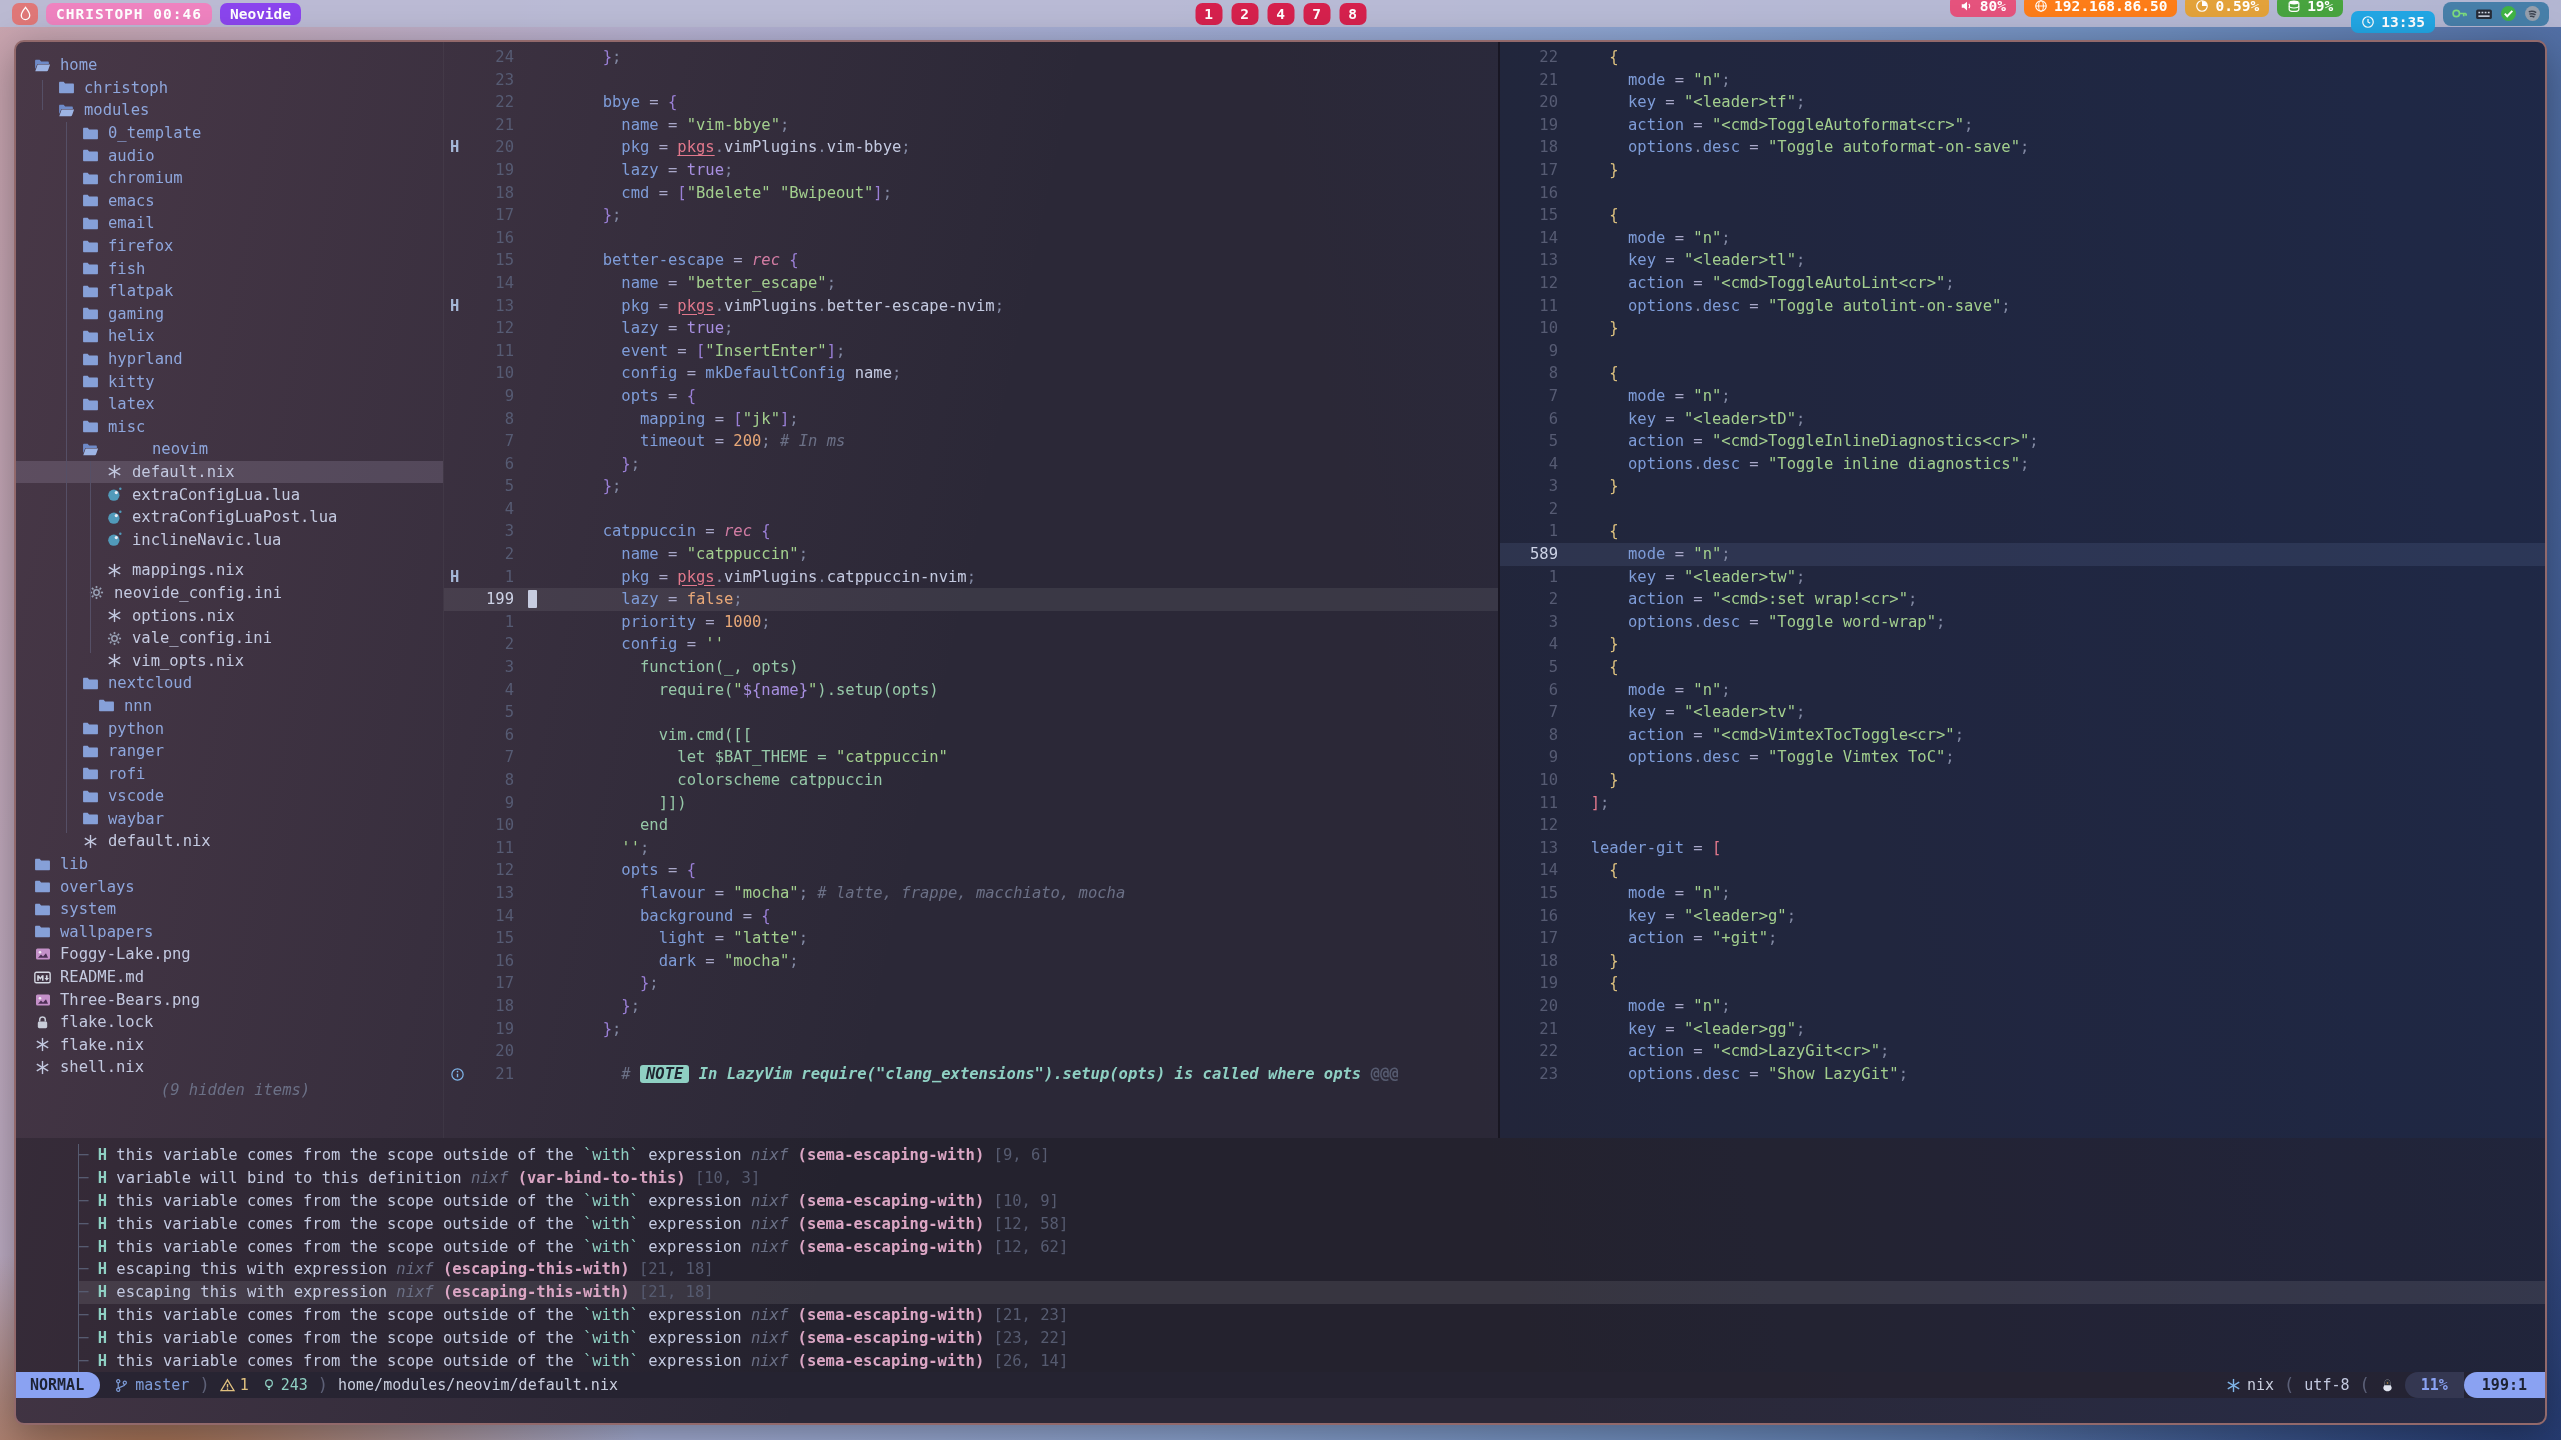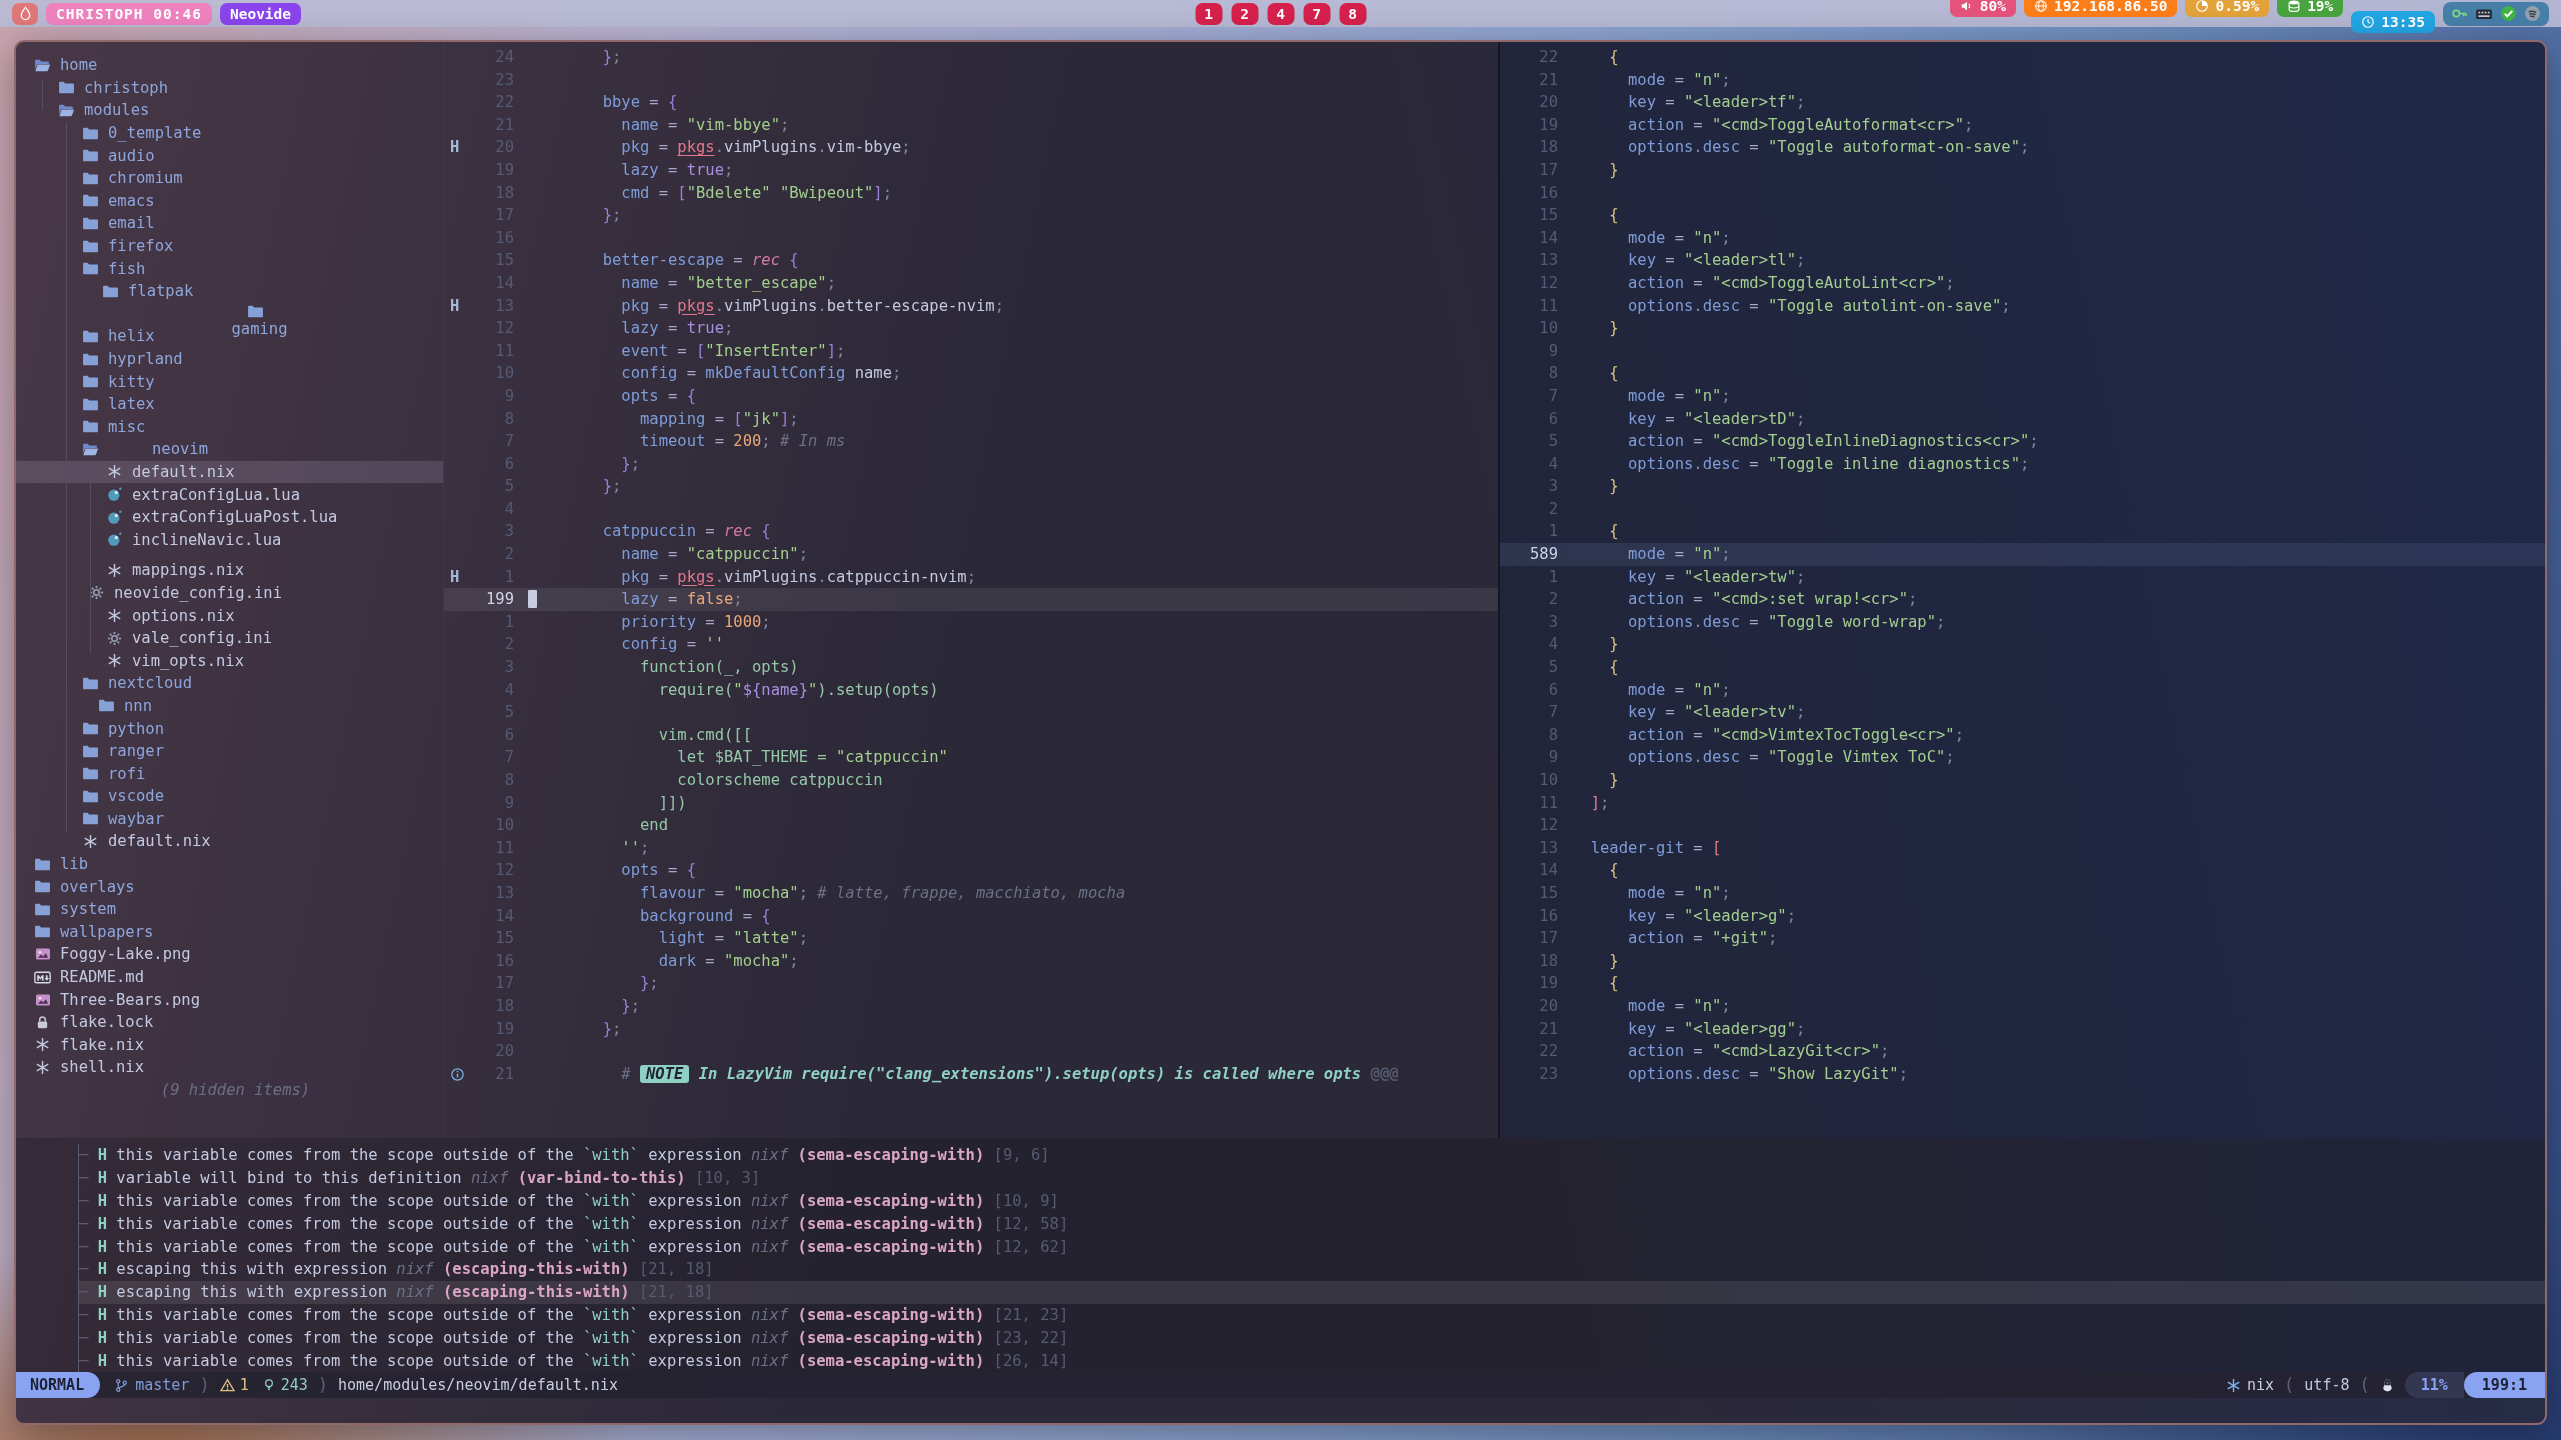--- a/index.html
+++ b/index.html
@@ -248,24 +248,24 @@
               </svg></span><span class="tlabel">emacs</span></div>
           <div class="tree-row folder" style="padding-left: 66px;"><span class="icon ticon"><svg width="17" height="17" viewBox="0 0 16 16">
                 <path d="M1 3.6c0-.6.4-1 1-1h3.3L6.7 4.2H14c.6 0 1 .4 1 1v7.2c0 .6-.4 1-1 1H2c-.6 0-1-.4-1-1z" fill="#86a0d8"></path>
               </svg></span><span class="tlabel">email</span></div>
           <div class="tree-row folder" style="padding-left: 66px;"><span class="icon ticon"><svg width="17" height="17" viewBox="0 0 16 16">
                 <path d="M1 3.6c0-.6.4-1 1-1h3.3L6.7 4.2H14c.6 0 1 .4 1 1v7.2c0 .6-.4 1-1 1H2c-.6 0-1-.4-1-1z" fill="#86a0d8"></path>
               </svg></span><span class="tlabel">firefox</span></div>
           <div class="tree-row folder" style="padding-left: 66px;"><span class="icon ticon"><svg width="17" height="17" viewBox="0 0 16 16">
                 <path d="M1 3.6c0-.6.4-1 1-1h3.3L6.7 4.2H14c.6 0 1 .4 1 1v7.2c0 .6-.4 1-1 1H2c-.6 0-1-.4-1-1z" fill="#86a0d8"></path>
               </svg></span><span class="tlabel">fish</span></div>
-          <div class="tree-row folder" style="padding-left: 86px; align-items: center;"><span class="icon ticon"><svg width="17" height="17" viewBox="0 0 16 16">
+          <div class="tree-row folder" style="padding-left: 66px; align-items: center;"><span class="icon ticon"><svg width="17" height="17" viewBox="0 0 16 16">
                 <path d="M1 3.6c0-.6.4-1 1-1h3.3L6.7 4.2H14c.6 0 1 .4 1 1v7.2c0 .6-.4 1-1 1H2c-.6 0-1-.4-1-1z" fill="#86a0d8"></path>
               </svg></span><span class="tlabel">flatpak</span></div>
-          <div class="tree-row folder" style="padding-left: 66px; flex-direction: column;"><span class="icon ticon"><svg width="17" height="17" viewBox="0 0 16 16">
+          <div class="tree-row folder" style="padding-left: 66px;"><span class="icon ticon"><svg width="17" height="17" viewBox="0 0 16 16">
                 <path d="M1 3.6c0-.6.4-1 1-1h3.3L6.7 4.2H14c.6 0 1 .4 1 1v7.2c0 .6-.4 1-1 1H2c-.6 0-1-.4-1-1z" fill="#86a0d8"></path>
               </svg></span><span class="tlabel">gaming</span></div>
           <div class="tree-row folder" style="padding-left: 66px;"><span class="icon ticon"><svg width="17" height="17" viewBox="0 0 16 16">
                 <path d="M1 3.6c0-.6.4-1 1-1h3.3L6.7 4.2H14c.6 0 1 .4 1 1v7.2c0 .6-.4 1-1 1H2c-.6 0-1-.4-1-1z" fill="#86a0d8"></path>
               </svg></span><span class="tlabel">helix</span></div>
           <div class="tree-row folder" style="padding-left: 66px;"><span class="icon ticon"><svg width="17" height="17" viewBox="0 0 16 16">
                 <path d="M1 3.6c0-.6.4-1 1-1h3.3L6.7 4.2H14c.6 0 1 .4 1 1v7.2c0 .6-.4 1-1 1H2c-.6 0-1-.4-1-1z" fill="#86a0d8"></path>
               </svg></span><span class="tlabel">hyprland</span></div>
           <div class="tree-row folder" style="padding-left: 66px;"><span class="icon ticon"><svg width="17" height="17" viewBox="0 0 16 16">
                 <path d="M1 3.6c0-.6.4-1 1-1h3.3L6.7 4.2H14c.6 0 1 .4 1 1v7.2c0 .6-.4 1-1 1H2c-.6 0-1-.4-1-1z" fill="#86a0d8"></path>

